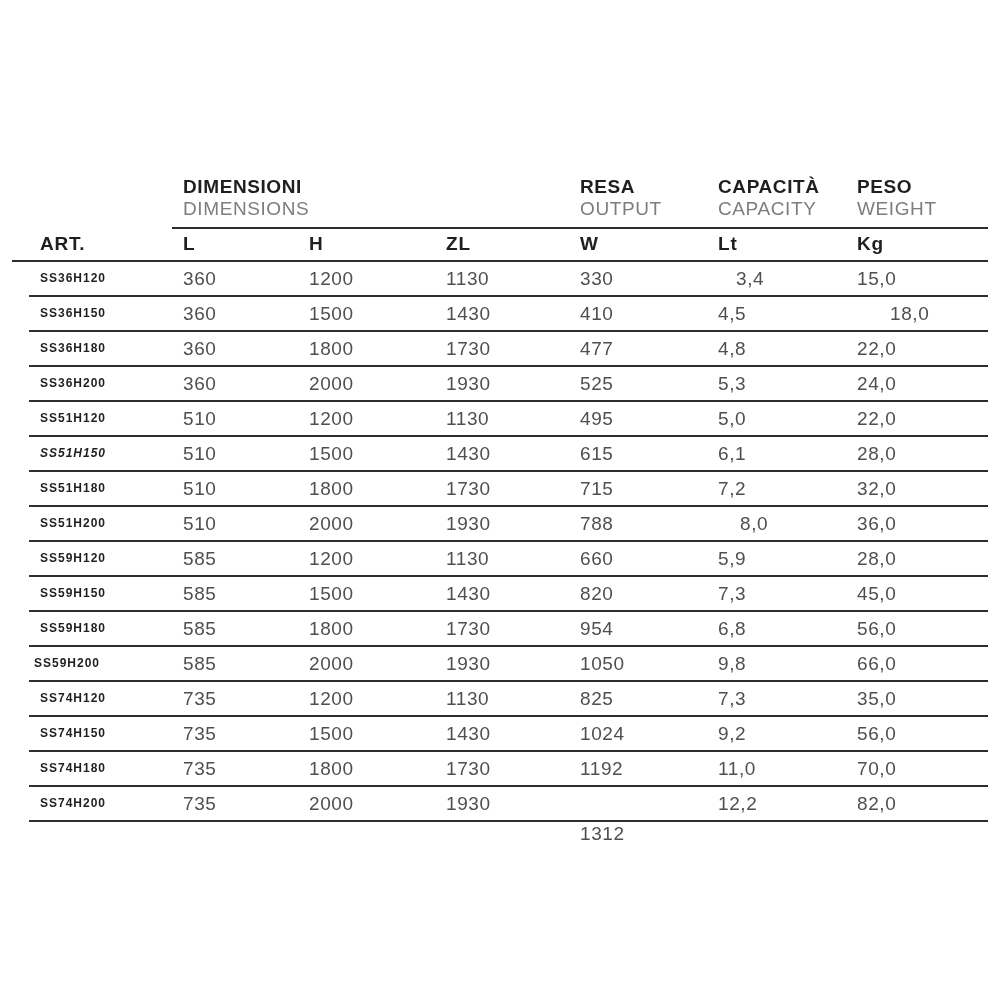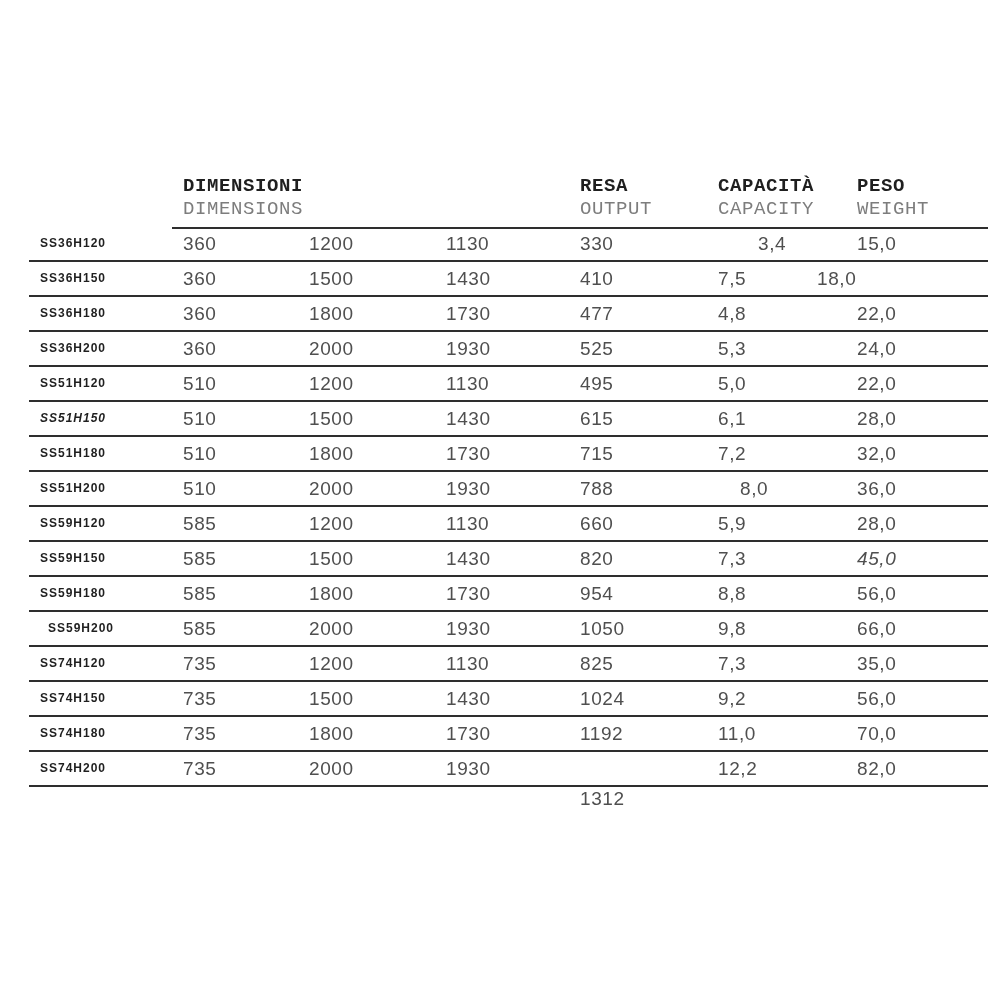--- a/index.html
+++ b/index.html
@@ -18,21 +18,20 @@
   }
   .spec-table{
     position:absolute;
     left:12px; top:175px;
     width:976px;
   }
   
   .ghead{
     position:relative;
     height:52px;
-    font-family:Liberation Mono, monospace;
   }
   .gcell{
     position:absolute;
     top:0;
     white-space:nowrap;
   }
   .gtitle{
     font-size:19px;
     font-weight:700;
     letter-spacing:0.6px;
@@ -118,40 +117,50 @@
       <div class="gtitle">CAPACITÀ</div>
       <div class="gsub">CAPACITY</div>
     </div>
     <div class="gcell" style="left:845px">
       <div class="gtitle">PESO</div>
       <div class="gsub">WEIGHT</div>
     </div>
     <div class="g-underline"></div>
   </div>
 
+  <div class="subhead">
+    <span class="cell" style="left:28px">ART.</span>
+
+  <span class="cell" style="left: 171px;">L</span>
+      <span class="cell" style="left: 297px;">H</span>
+      <span class="cell" style="left: 434px;">ZL</span>
+      <span class="cell" style="left: 568px;">W</span>
+      <span class="cell" style="left: 706px;">Lt</span>
+      <span class="cell" style="left: 845px;">Kg</span>
+    </div>
 
   <div class="rows">
 
   <div class="row">
         <span class="cell art" style="left: 28px;">SS36H120</span>
         <span class="cell val" style="left: 171px;">360</span>
         <span class="cell val" style="left: 297px;">1200</span>
         <span class="cell val" style="left: 434px;">1130</span>
         <span class="cell val" style="left: 568px;">330</span>
-        <span class="cell val" style="left: 746px;">3,4</span>
+        <span class="cell val" style="left: 724px;">3,4</span>
         <span class="cell val" style="left: 845px;">15,0</span>
       </div>
       <div class="row">
         <span class="cell art" style="left: 28px;">SS36H150</span>
         <span class="cell val" style="left: 171px;">360</span>
         <span class="cell val" style="left: 297px;">1500</span>
         <span class="cell val" style="left: 434px;">1430</span>
         <span class="cell val" style="left: 568px;">410</span>
-        <span class="cell val" style="left: 706px;">7,5</span>
-        <span class="cell val" style="left: 805px;">18,0</span>
+        <span class="cell val" style="left: 706px;">4,5</span>
+        <span class="cell val" style="left: 878px;">18,0</span>
       </div>
       <div class="row">
         <span class="cell art" style="left: 28px;">SS36H180</span>
         <span class="cell val" style="left: 171px;">360</span>
         <span class="cell val" style="left: 297px;">1800</span>
         <span class="cell val" style="left: 434px;">1730</span>
         <span class="cell val" style="left: 568px;">477</span>
         <span class="cell val" style="left: 706px;">4,8</span>
         <span class="cell val" style="left: 845px;">22,0</span>
       </div>
@@ -209,33 +218,33 @@
         <span class="cell val" style="left: 706px;">5,9</span>
         <span class="cell val" style="left: 845px;">28,0</span>
       </div>
       <div class="row">
         <span class="cell art" style="left: 28px;">SS59H150</span>
         <span class="cell val" style="left: 171px;">585</span>
         <span class="cell val" style="left: 297px;">1500</span>
         <span class="cell val" style="left: 434px;">1430</span>
         <span class="cell val" style="left: 568px;">820</span>
         <span class="cell val" style="left: 706px;">7,3</span>
-        <span class="cell val" style="left: 845px; font-style: italic;">45,0</span>
+        <span class="cell val" style="left: 845px;">45,0</span>
       </div>
       <div class="row">
         <span class="cell art" style="left: 28px;">SS59H180</span>
         <span class="cell val" style="left: 171px;">585</span>
         <span class="cell val" style="left: 297px;">1800</span>
         <span class="cell val" style="left: 434px;">1730</span>
         <span class="cell val" style="left: 568px;">954</span>
-        <span class="cell val" style="left: 706px;">8,8</span>
+        <span class="cell val" style="left: 706px;">6,8</span>
         <span class="cell val" style="left: 845px;">56,0</span>
       </div>
       <div class="row">
-        <span class="cell art" style="left: 36px;">SS59H200</span>
+        <span class="cell art" style="left: 22px;">SS59H200</span>
         <span class="cell val" style="left: 171px;">585</span>
         <span class="cell val" style="left: 297px;">2000</span>
         <span class="cell val" style="left: 434px;">1930</span>
         <span class="cell val" style="left: 568px;">1050</span>
         <span class="cell val" style="left: 706px;">9,8</span>
         <span class="cell val" style="left: 845px;">66,0</span>
       </div>
       <div class="row">
         <span class="cell art" style="left: 28px;">SS74H120</span>
         <span class="cell val" style="left: 171px;">735</span>

